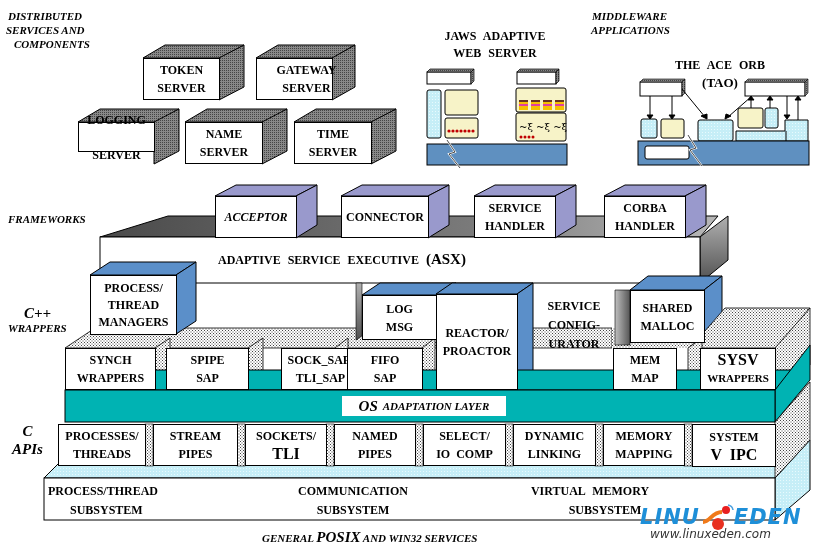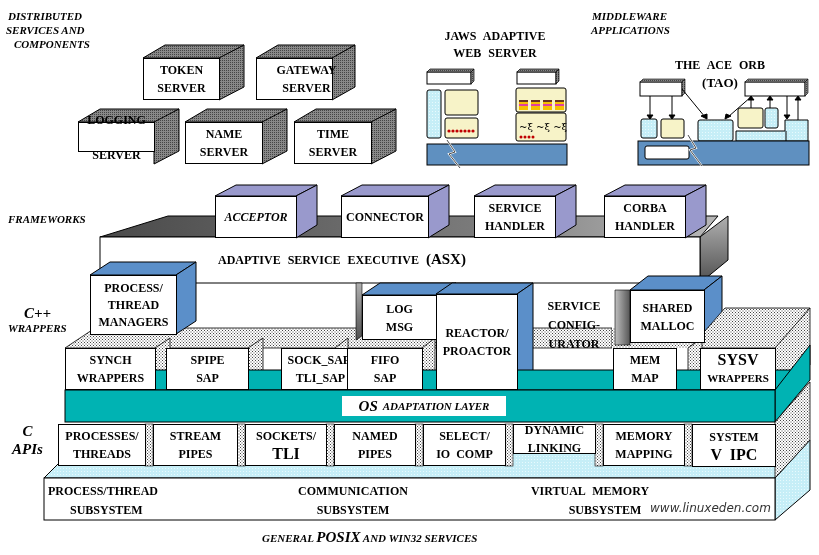--- a/index.html
+++ b/index.html
@@ -370,21 +370,21 @@
     <div style="font-size:16px">TLI</div>
   </div>
   <div class="box" style="left:334px;top:424px;width:82px;height:42px;">
     <div>NAMED</div>
     <div>PIPES</div>
   </div>
   <div class="box" style="left:423px;top:424px;width:83px;height:42px;word-spacing:3px;">
     <div>SELECT/</div>
     <div>IO COMP</div>
   </div>
-  <div class="box" style="left:513px;top:424px;width:83px;height:30px;">
+  <div class="box" style="left:513px;top:424px;width:83px;height:42px;">
     <div>DYNAMIC</div>
     <div>LINKING</div>
   </div>
   <div class="box" style="left:603px;top:424px;width:82px;height:42px;">
     <div>MEMORY</div>
     <div>MAPPING</div>
   </div>
   <div class="box" style="left:692px;top:424px;width:84px;height:43px;">
     <div>SYSTEM</div>
     <div style="font-size:16px;word-spacing:4px">V IPC</div>
@@ -397,16 +397,26 @@
   <div class="abs txt" style="left:283px;top:482px;width:140px;line-height:19px;">
     <div>COMMUNICATION</div>
     <div>SUBSYSTEM</div>
   </div>
   <div class="abs txt" style="left:520px;top:482px;width:140px;line-height:19px;word-spacing:4px;">
     <div>VIRTUAL MEMORY</div>
     <div style="padding-left:30px">SUBSYSTEM</div>
   </div>
 
   <div class="abs" style="left:640px;top:504px;width:178px;height:48px;">
+    <div style="display:flex;align-items:center;">
+      <span class="watermark-logo">LINU</span>
+      <svg width="34" height="26">
+        <path d="M3,18 C10,18 12,8 22,8" stroke="#f07a1a" stroke-width="4" fill="none"></path>
+        <circle cx="26" cy="6" r="4" fill="#e82020"></circle>
+        <circle cx="18" cy="20" r="6" fill="#e83020"></circle>
+        <path d="M28,1 a6,6 0 0 1 5,5" stroke="#4aa0e0" stroke-width="1.5" fill="none"></path>
+      </svg>
+      <span class="watermark-logo">EDEN</span>
+    </div>
     <div class="watermark-url" style="margin-left:10px;margin-top:-3px;">www.linuxeden.com</div>
   </div>
 
 </div>
 
 </body></html>

